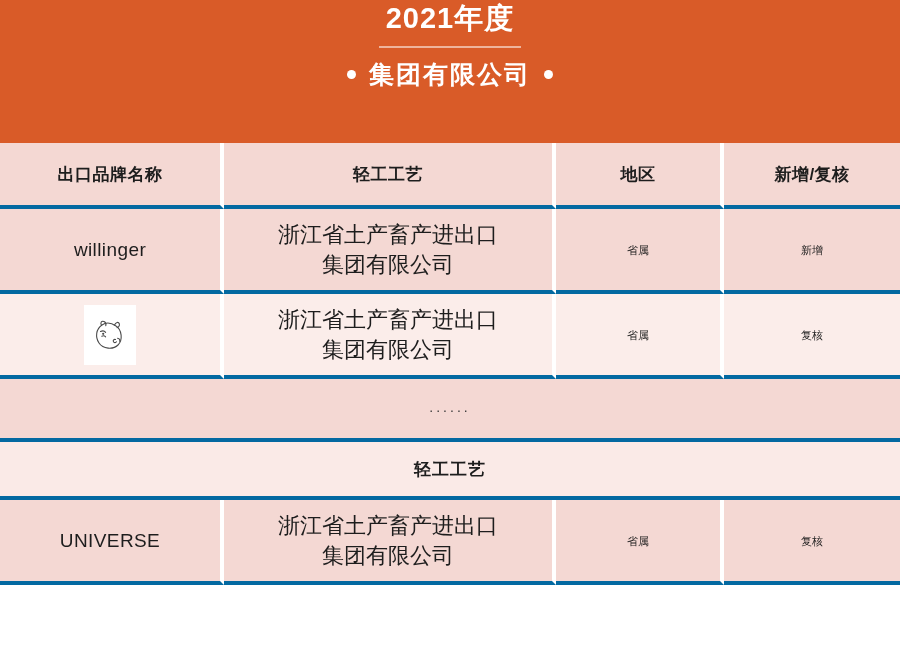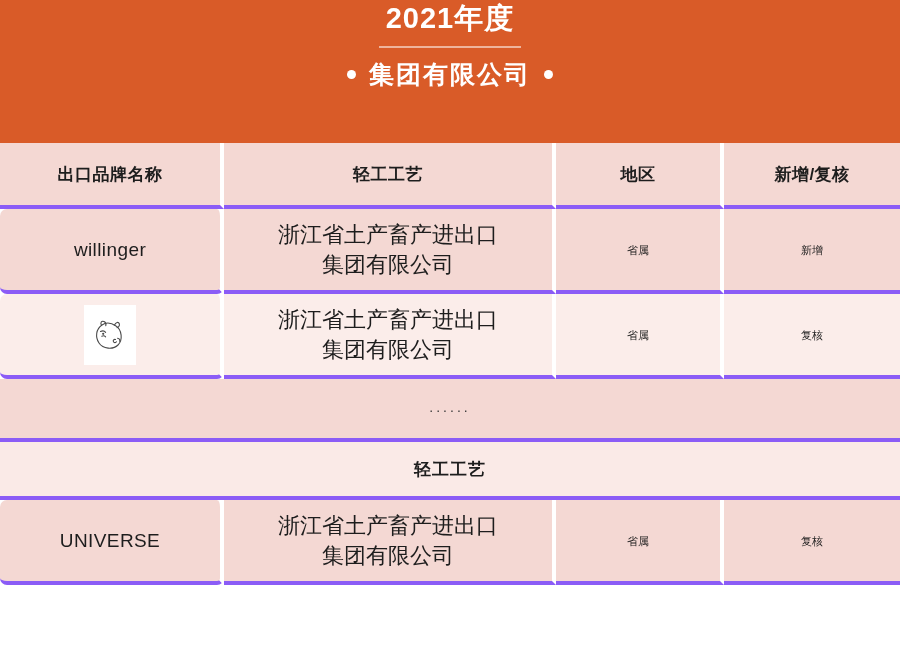--- a/index.html
+++ b/index.html
@@ -78,21 +78,21 @@
     table-layout: fixed;
   }
 
   .table col.c1 { width: 224px; }
   .table col.c2 { width: 332px; }
   .table col.c3 { width: 168px; }
   .table col.c4 { width: 176px; }
 
   .table td, .table th {
     border-right: 4px solid #ffffff;
-    border-bottom: 4px solid #8b5cf6;
+    border-bottom: 4px solid #0369a1;
     text-align: center;
     vertical-align: middle;
     font-weight: normal;
     color: #1d1d1d;
   }
 
   .table td:last-child, .table th:last-child { border-right: none; }
 
   tr.head-row th {
     background: #f4d8d3;
@@ -112,21 +112,21 @@
 
   tr.data-row.shade-dark td { background: #f4d8d3; }
   tr.data-row.shade-light td { background: #fbedea; }
 
   tr.data-row td {
     height: 85px;
     font-size: 11px;
     line-height: 30px;
   }
 
-  tr.data-row td.brand { font-size: 19px; letter-spacing: 0.4px; border-radius: 7px; }
+  tr.data-row td.brand { font-size: 19px; letter-spacing: 0.4px; }
   tr.data-row td.company { font-size: 22px; }
 
   tr.ellipsis-row td {
     background: #f4d8d3;
     height: 63px;
     font-size: 14px;
     letter-spacing: 3px;
     color: #3a3a3a;
     padding-bottom: 4px;
   }

